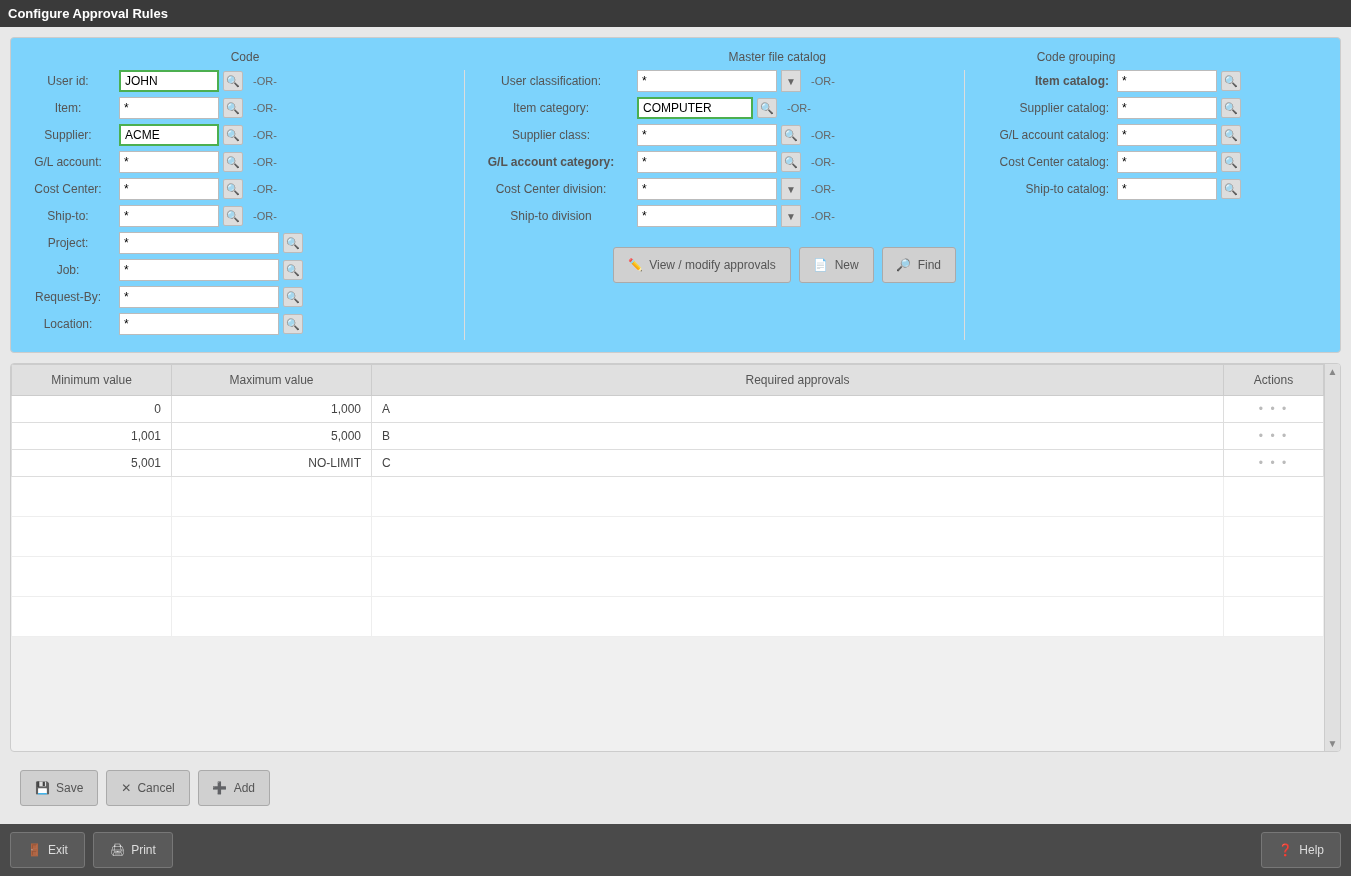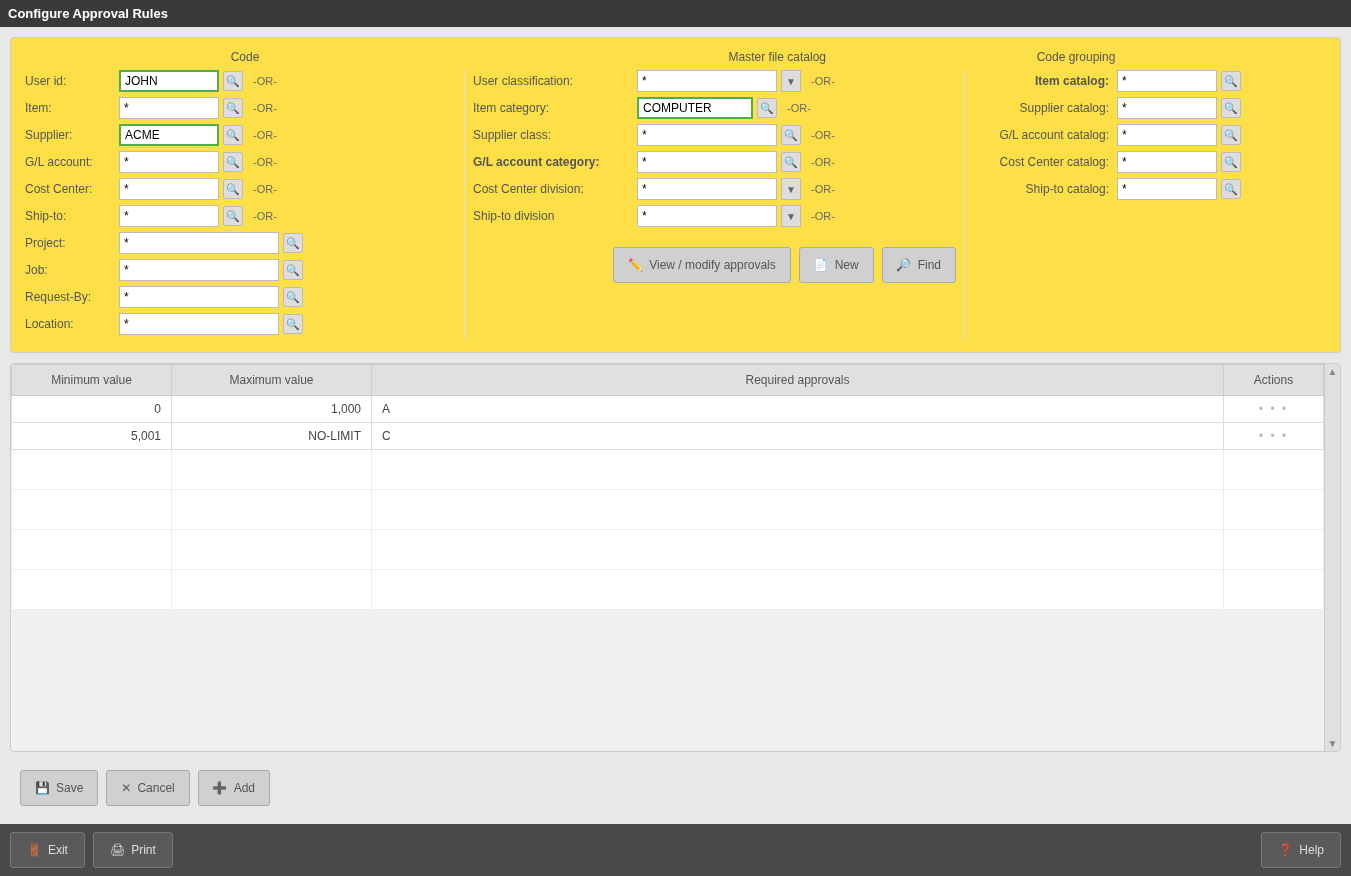--- a/index.html
+++ b/index.html
@@ -20,35 +20,35 @@
       background: #e8e8e8;
       flex: 1;
       padding: 10px;
       display: flex;
       flex-direction: column;
       gap: 10px;
       overflow: hidden;
     }
 
     .form-section {
-      background: #fde047;
+      background: #7dd3fc;
       border: 1px solid #ccc;
       border-radius: 4px;
       padding: 12px 14px;
     }
 
     .field-row {
       display: flex;
       align-items: center;
       margin-bottom: 5px;
       gap: 4px;
     }
 
     .field-label {
-      text-align: left;
+      text-align: center;
       color: #555;
       min-width: 90px;
       padding-right: 4px;
     }
 
     .field-input {
       border: 1px solid #bbb;
       background: #fff;
       padding: 2px 4px;
       height: 22px;
@@ -415,20 +415,26 @@
                 <th style="width:200px;">Maximum value</th>
                 <th>Required approvals</th>
                 <th style="width:100px;">Actions</th>
               </tr>
             </thead>
             <tbody>
               <tr>
                 <td style="text-align: right; background: rgb(255, 255, 255);">0</td>
                 <td style="text-align: right; background: rgb(255, 255, 255);">1,000</td>
                 <td style="text-align: left; background: rgb(255, 255, 255);">A</td>
+                <td class="actions-col" style="color: rgb(187, 187, 187); text-align: center; background: rgb(255, 255, 255);">• • •</td>
+              </tr>
+              <tr>
+                <td style="text-align: right; background: rgb(255, 255, 255);">1,001</td>
+                <td style="text-align: right; background: rgb(255, 255, 255);">5,000</td>
+                <td style="text-align: left; background: rgb(255, 255, 255);">B</td>
                 <td class="actions-col" style="color: rgb(187, 187, 187); text-align: center; background: rgb(255, 255, 255);">• • •</td>
               </tr>
               <tr>
                 <td style="text-align: right; background: rgb(255, 255, 255);">5,001</td>
                 <td style="text-align: right; background: rgb(255, 255, 255);">NO-LIMIT</td>
                 <td style="text-align: left; background: rgb(255, 255, 255);">C</td>
                 <td class="actions-col" style="color: rgb(187, 187, 187); text-align: center; background: rgb(255, 255, 255);">• • •</td>
               </tr>
               <tr>
                 <td style="height:40px; background:#fff; border:1px solid #eee;"></td>

